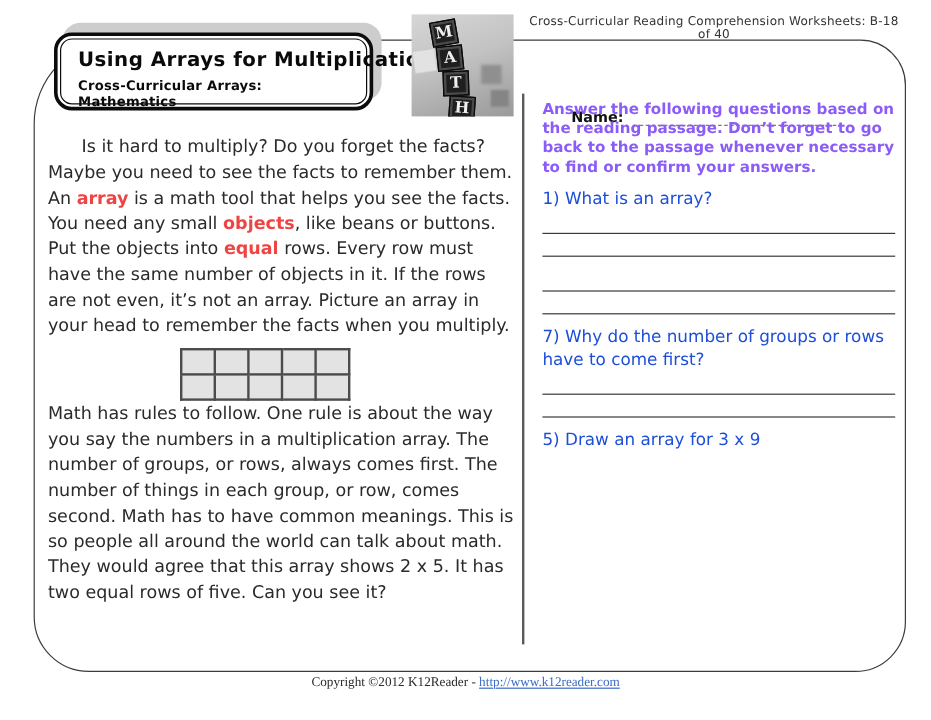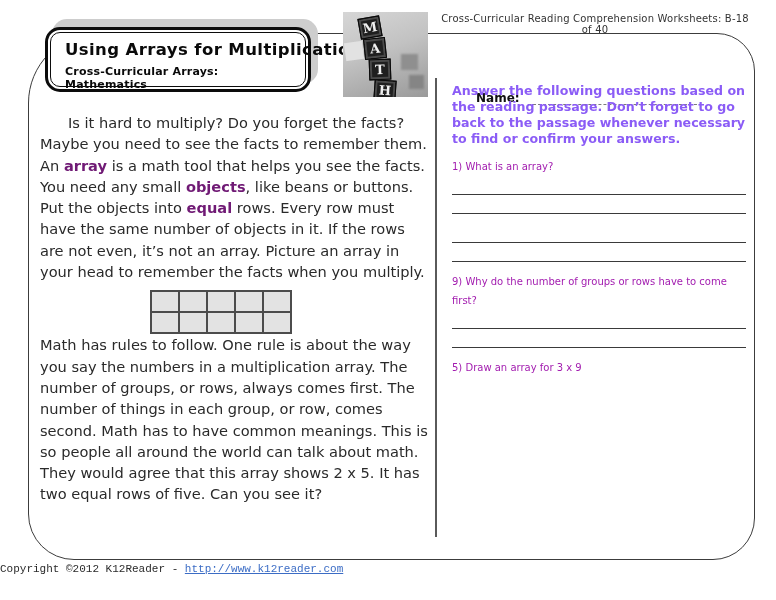--- a/index.html
+++ b/index.html
@@ -91,48 +91,48 @@
   }
   .name-label { font-size: 12px; font-weight: bold; color: #111; margin-right: 8px; }
   .name-line { flex: 1; border-bottom: 1.4px dashed #7a7a7a; height: 14px; }
 
   
   .passage {
     position: absolute; left: 40px; top: 112px; width: 392px;
     font-size: 14.6px; line-height: 21.3px; color: #2a2a2a;
   }
   .passage p.indent { text-indent: 28px; }
-  .passage b { color: #701a75; }
+  .passage b { color: #ef4444; }
 
   .array-grid {
     margin: 8px 0 0 110px;
     border-collapse: collapse;
   }
   .array-grid td {
     width: 28px; height: 21px;
     background: #e3e3e3;
     border: 2px solid #4c4c4c;
   }
 
   
   .questions-panel {
     position: absolute; left: 452px; top: 83px; width: 294px;
   }
   .instructions {
     font-size: 12.6px; font-weight: bold; line-height: 16px; color: #8b5cf6;
   }
   .question { margin-top: 10px; }
-  .q-label { font-size: 10px; line-height: 19px; color: #a21caf; }
+  .q-label { font-size: 14px; line-height: 19px; color: #1d4ed8; }
   .ans-line { height: 19px; border-bottom: 1.5px solid #3a3a3a; }
 
   
   .footer {
     position: absolute; left: 0; top: 563px; width: 776px;
-    text-align: left; font-size: 11px; color: #2a2a2a;
-    font-family: Liberation Mono, monospace;
+    text-align: center; font-size: 11px; color: #2a2a2a;
+    font-family: Liberation Serif, serif;
   }
   .footer a { color: #3b6cc5; text-decoration: underline; }
 </style>
 </head>
 <body>
 
 <div class="header-meta">Cross-Curricular Reading Comprehension Worksheets: B-18 of 40</div>
 
 <div class="big-frame"></div>
 
@@ -191,21 +191,21 @@
     <div class="ans-line"></div>
     <div class="ans-line"></div>
   </div>
 
   <div class="question">
     <div class="ans-line"></div>
     <div class="ans-line"></div>
   </div>
 
   <div class="question">
-    <div class="q-label">9) Why do the number of groups or rows have to come first?</div>
+    <div class="q-label">7) Why do the number of groups or rows have to come first?</div>
     <div class="ans-line"></div>
     <div class="ans-line"></div>
   </div>
 
 
   <div class="question">
     <div class="q-label">5) Draw an array for 3 x 9</div>
   </div>
 </div>
 

